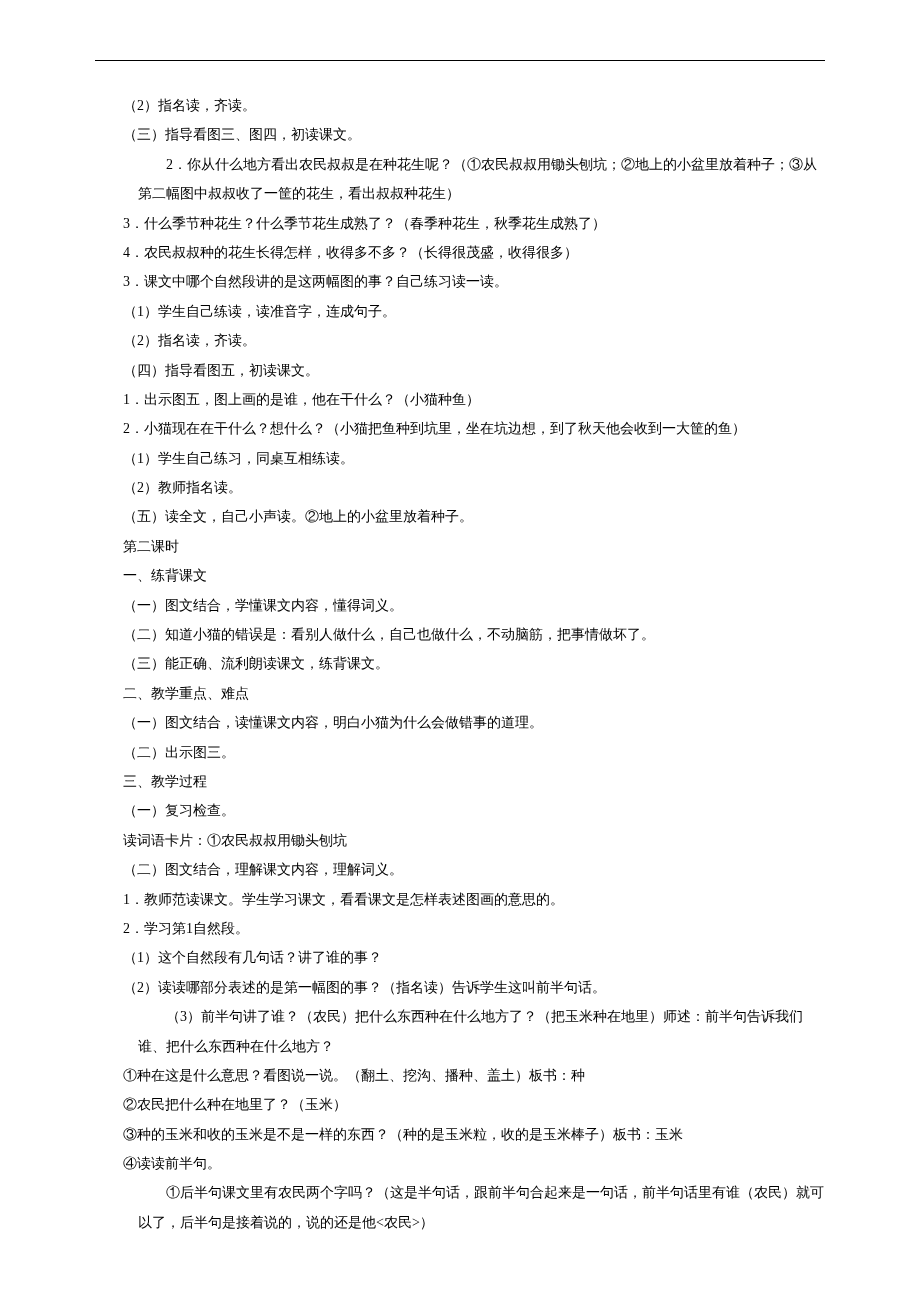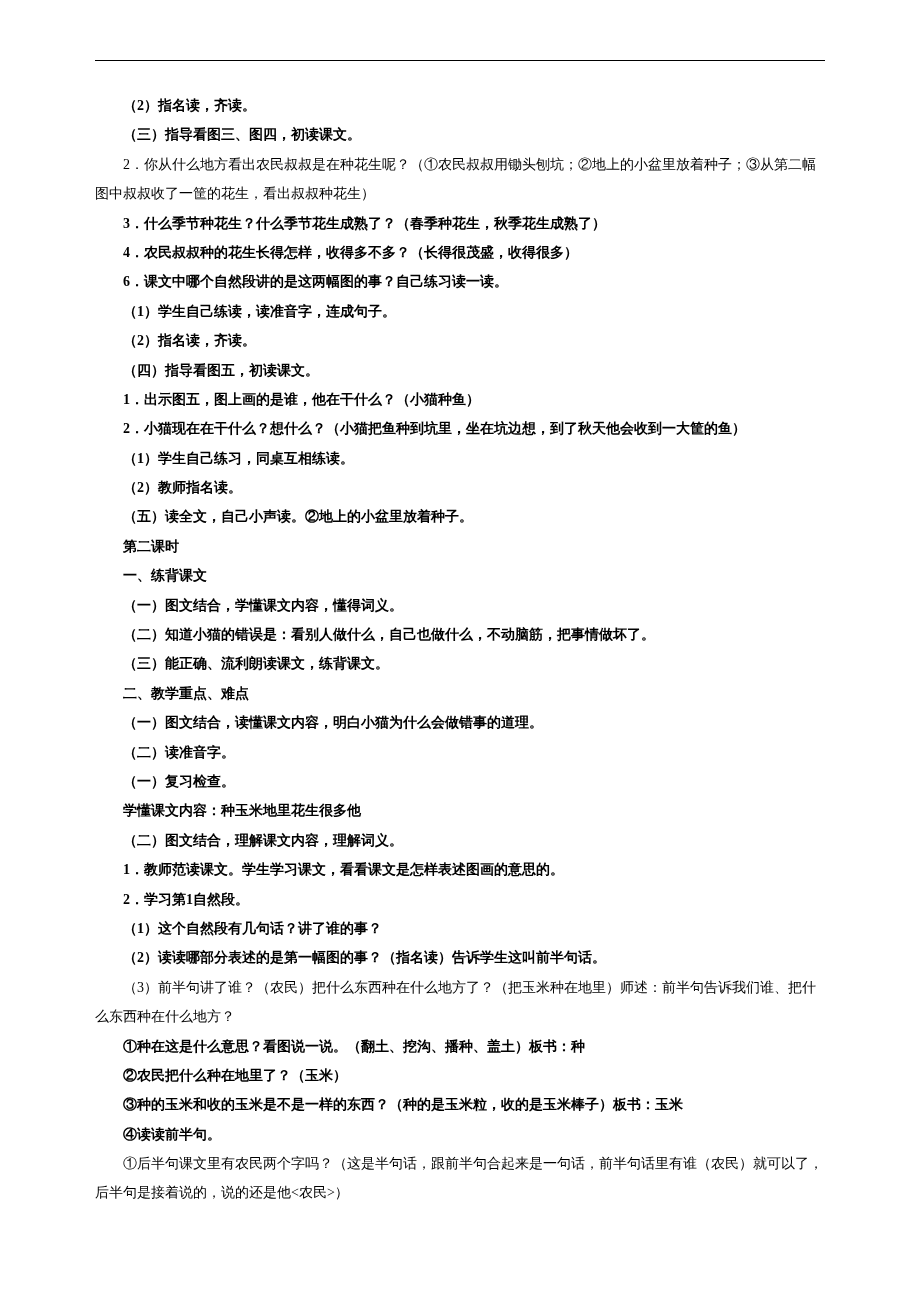--- a/index.html
+++ b/index.html
@@ -17,56 +17,57 @@
       color: #000;
       padding: 60px 95px 40px 95px;
     }
     .top-border {
       border-top: 1px solid #000;
       margin-bottom: 30px;
     }
     .para {
       text-indent: 2em;
       word-break: break-all;
-      font-weight: bold;
     }
     .para-wrap {
       text-indent: 2em;
+      margin-left: 43px;
     }
   </style>
 </head>
 <body>
 
 <div class="top-border"></div>
 
 <div>
   <p class="para">（2）指名读，齐读。</p>
   <p class="para">（三）指导看图三、图四，初读课文。</p>
   <p class="para-wrap" style="text-indent:0;"><span style="display:inline-block;text-indent:2em;">2．你从什么地方看出农民叔叔是在种花生呢？（①农民叔叔用锄头刨坑；②地上的小盆里放着种子；③从第二幅图中叔叔收了一筐的花生，看出叔叔种花生）</span></p>
   <p class="para">3．什么季节种花生？什么季节花生成熟了？（春季种花生，秋季花生成熟了）</p>
   <p class="para">4．农民叔叔种的花生长得怎样，收得多不多？（长得很茂盛，收得很多）</p>
-  <p class="para">6．课文中哪个自然段讲的是这两幅图的事？自己练习读一读。</p>
+  <p class="para">3．课文中哪个自然段讲的是这两幅图的事？自己练习读一读。</p>
   <p class="para">（1）学生自己练读，读准音字，连成句子。</p>
   <p class="para">（2）指名读，齐读。</p>
   <p class="para">（四）指导看图五，初读课文。</p>
   <p class="para">1．出示图五，图上画的是谁，他在干什么？（小猫种鱼）</p>
   <p class="para">2．小猫现在在干什么？想什么？（小猫把鱼种到坑里，坐在坑边想，到了秋天他会收到一大筐的鱼）</p>
   <p class="para">（1）学生自己练习，同桌互相练读。</p>
   <p class="para">（2）教师指名读。</p>
   <p class="para">（五）读全文，自己小声读。②地上的小盆里放着种子。</p>
   <p class="para">第二课时</p>
   <p class="para">一、练背课文</p>
   <p class="para">（一）图文结合，学懂课文内容，懂得词义。</p>
   <p class="para">（二）知道小猫的错误是：看别人做什么，自己也做什么，不动脑筋，把事情做坏了。</p>
   <p class="para">（三）能正确、流利朗读课文，练背课文。</p>
   <p class="para">二、教学重点、难点</p>
   <p class="para">（一）图文结合，读懂课文内容，明白小猫为什么会做错事的道理。</p>
-  <p class="para">（二）读准音字。</p>
+  <p class="para">（二）出示图三。</p>
+  <p class="para">三、教学过程</p>
   <p class="para">（一）复习检查。</p>
-  <p class="para">学懂课文内容：种玉米地里花生很多他</p>
+  <p class="para">读词语卡片：①农民叔叔用锄头刨坑</p>
   <p class="para">（二）图文结合，理解课文内容，理解词义。</p>
   <p class="para">1．教师范读课文。学生学习课文，看看课文是怎样表述图画的意思的。</p>
   <p class="para">2．学习第1自然段。</p>
   <p class="para">（1）这个自然段有几句话？讲了谁的事？</p>
   <p class="para">（2）读读哪部分表述的是第一幅图的事？（指名读）告诉学生这叫前半句话。</p>
   <p class="para-wrap" style="text-indent:0;font-family:Liberation Serif, serif;"><span style="display:inline-block;text-indent:2em;">（3）前半句讲了谁？（农民）把什么东西种在什么地方了？（把玉米种在地里）师述：前半句告诉我们谁、把什么东西种在什么地方？</span></p>
   <p class="para">①种在这是什么意思？看图说一说。（翻土、挖沟、播种、盖土）板书：种</p>
   <p class="para">②农民把什么种在地里了？（玉米）</p>
   <p class="para">③种的玉米和收的玉米是不是一样的东西？（种的是玉米粒，收的是玉米棒子）板书：玉米</p>
   <p class="para">④读读前半句。</p>

